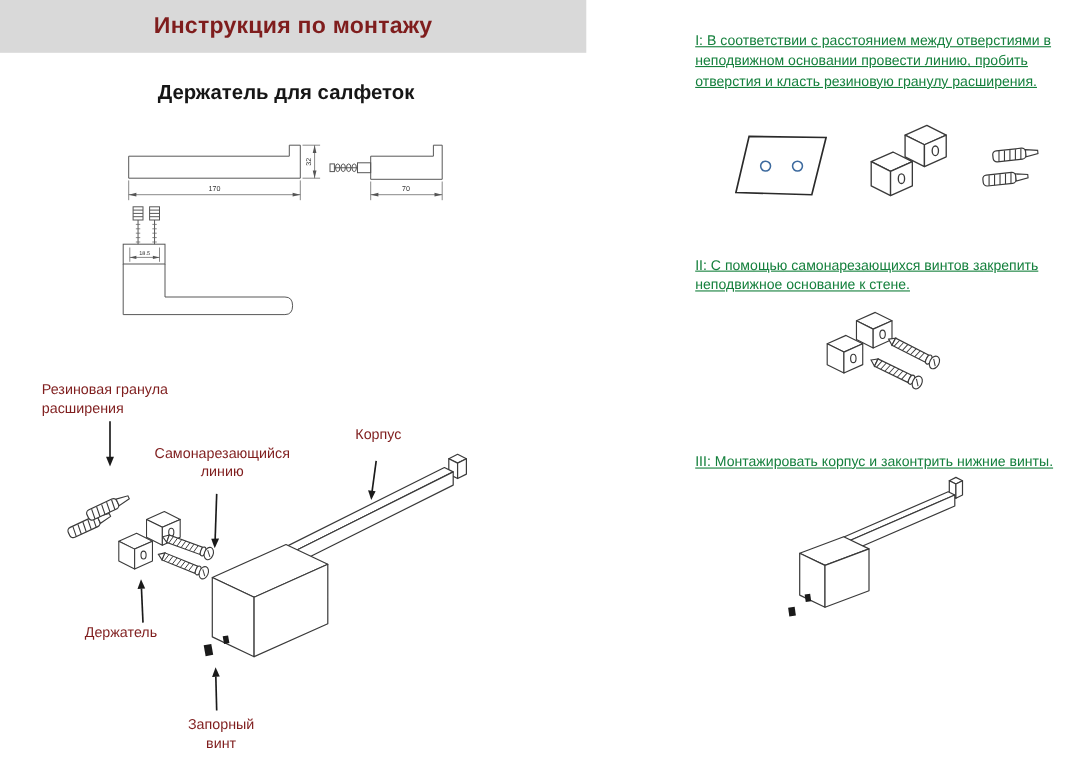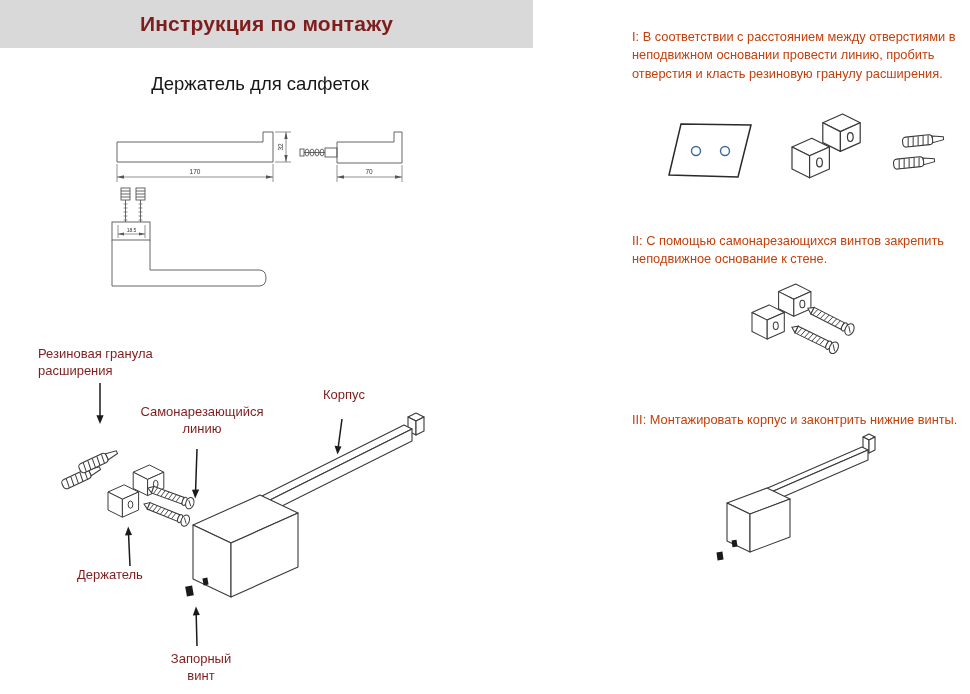--- a/index.html
+++ b/index.html
@@ -9,24 +9,24 @@
     font-family:"Liberation Sans",sans-serif;
   }
   .abs{position:absolute}
   .banner{
     left:0;top:0;width:533px;height:48px;background:#d9d9d9;
     display:flex;align-items:center;justify-content:center;
   }
   .title{font-size:21px;font-weight:700;letter-spacing:.2px;color:#7f1d1d}
   .subtitle{
     left:0;top:58px;width:520px;text-align:center;
-    font-size:18.5px;font-weight:400;color:#161616;
+    font-size:18.5px;font-weight:700;color:#161616;
   }
   .step-text{
-    font-size:12.8px;line-height:1.45;color:#c2410c;
+    font-size:12.8px;line-height:1.45;color:#15803d;text-decoration:underline;
   }
   .part-label{font-size:13px;line-height:1.28;color:#7f1d1d}
   .center{text-align:center}
   svg{display:block;overflow:visible}
   svg text{font-family:"Liberation Sans",sans-serif}
   .tl{stroke:#555;fill:none;stroke-width:.9}
   .tld{stroke:#666;fill:none;stroke-width:.7}
   .tlf{fill:#555;stroke:none}
   .dim{font-size:6.5px;fill:#333;text-anchor:middle}
   .dimsm{font-size:5px;fill:#333;text-anchor:middle}

